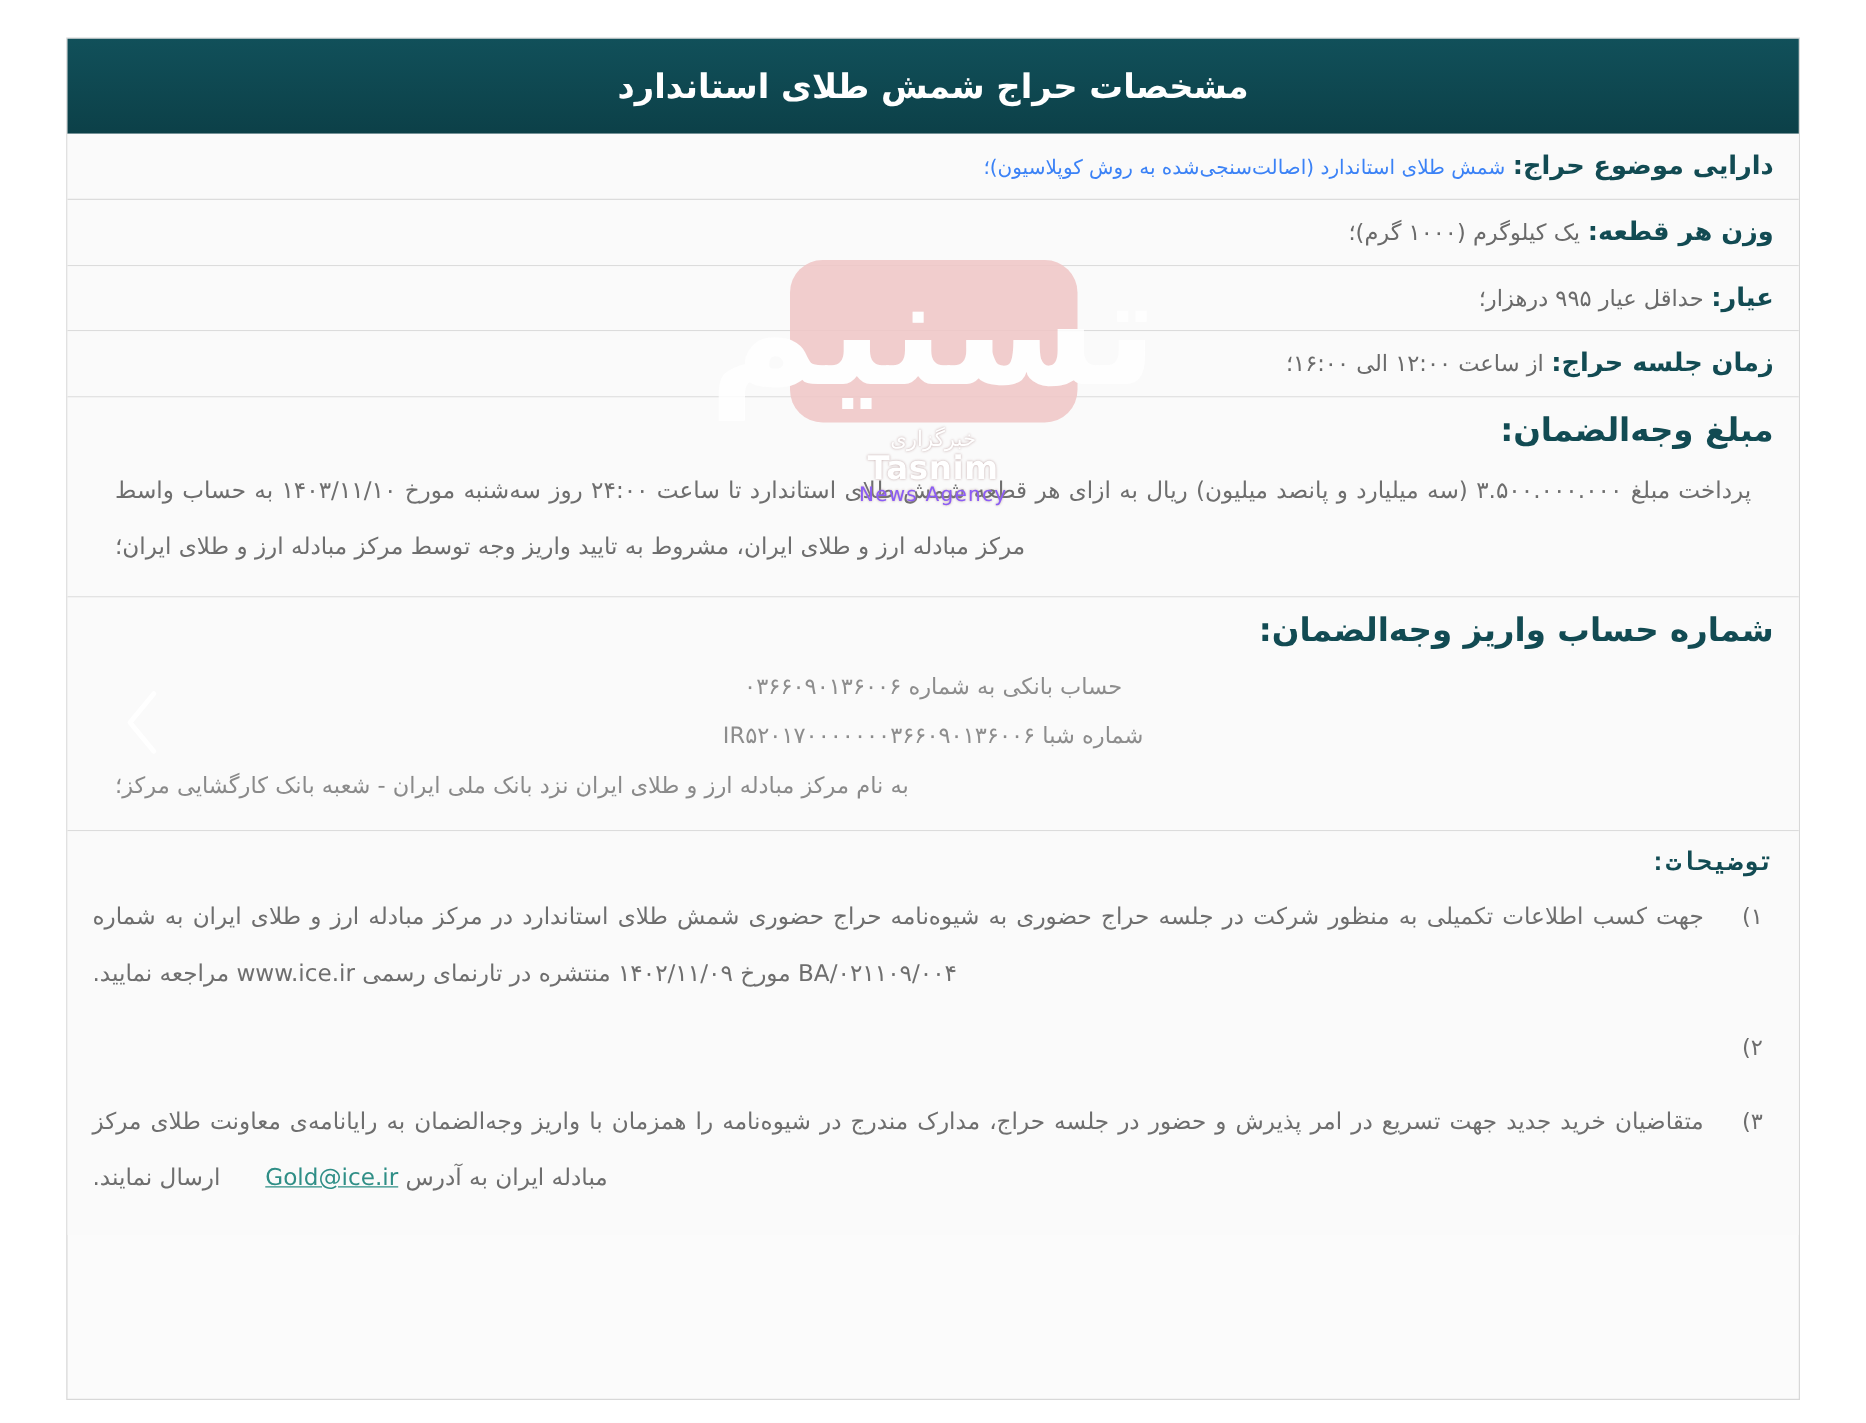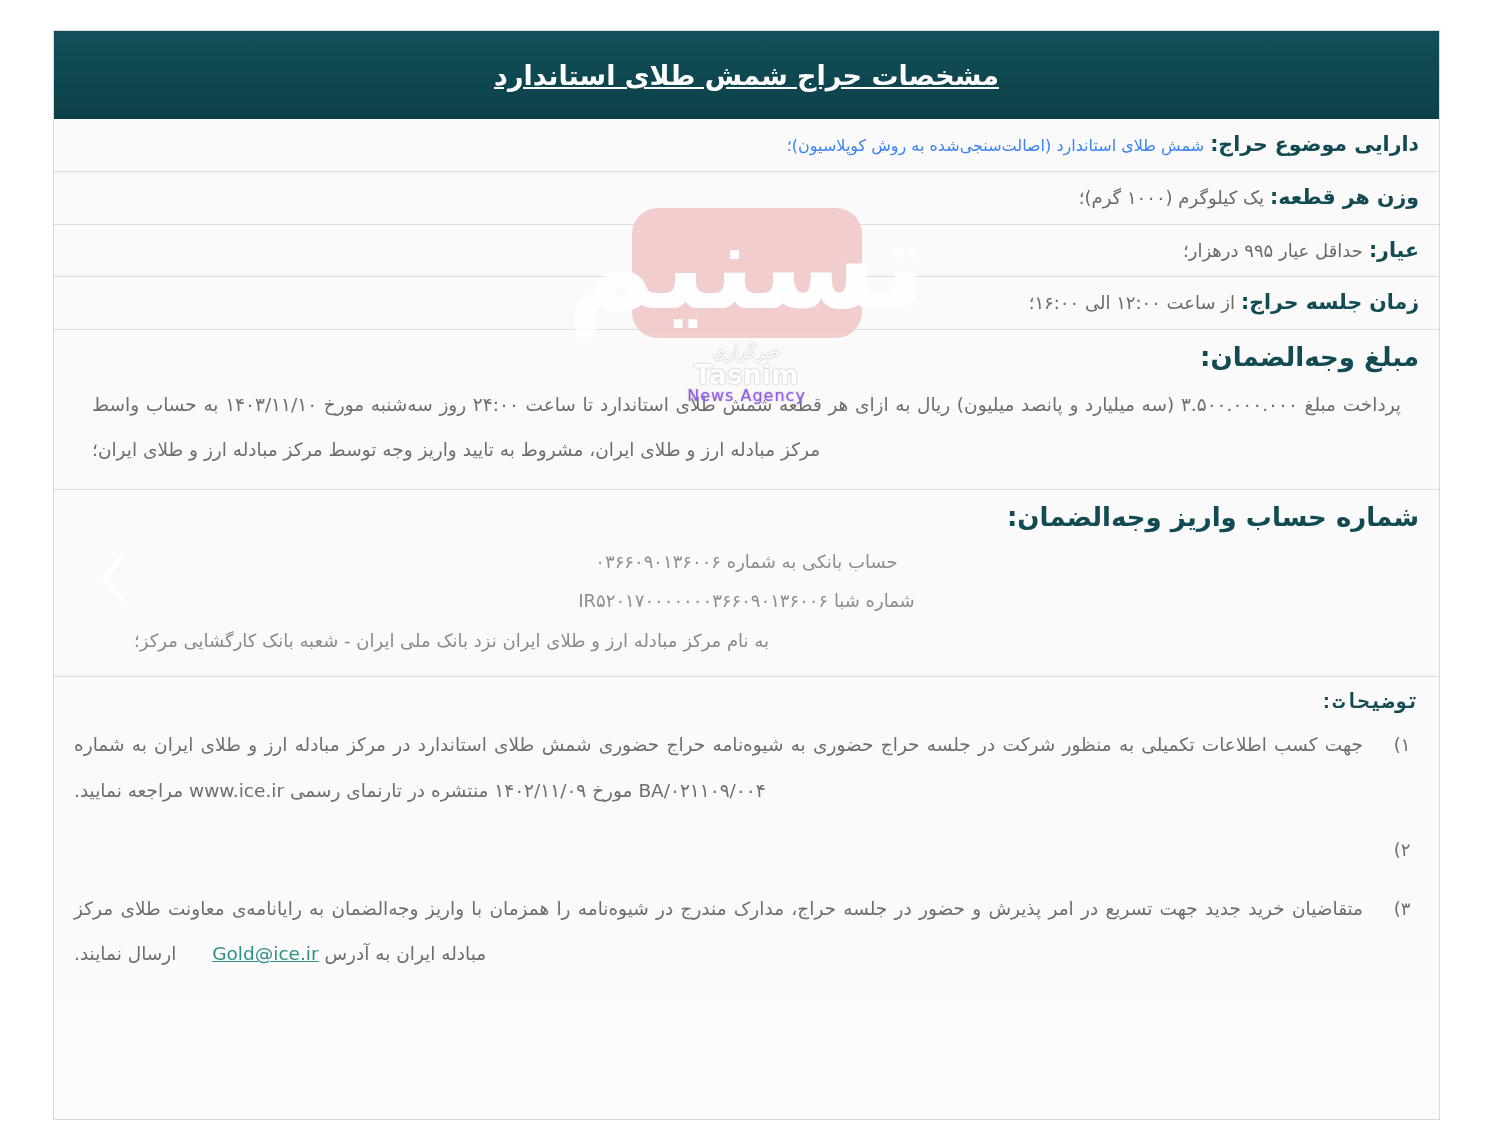--- a/index.html
+++ b/index.html
@@ -27,26 +27,25 @@
     background: #fbfbfb;
     border: 1px solid #d8d8d8;
     box-sizing: border-box;
   }
 
   
   .doc-header {
     background: #0f4a52;
     background: linear-gradient(180deg, #11505a 0%, #0c4048 100%);
     color: #ffffff;
-    height: 88px;
+    height: 76px;
     display: flex;
     align-items: center;
     justify-content: center;
     margin: 0 0 0 0;
-    text-decoration: underline;
   }
   .doc-header .title {
     font-size: 27px;
     font-weight: bold;
     letter-spacing: 0.3px;
     color: #ffffff;
     text-align: center;
     white-space: nowrap;
   }
 
@@ -109,21 +108,20 @@
     text-align: center;
     color: #8d8d8d;
     font-size: 18px;
     line-height: 2.2;
     margin: 0;
   }
   .acct-line.full {
     text-align: justify;
     text-align-last: left;
     color: #8a8a8a;
-    margin-left: 42px;
   }
 
   
   .notes-head {
     text-align: right;
     padding: 12px 20px 2px 20px;
     background: #fafafa;
     font-family: Liberation Mono, monospace;
   }
   .notes-list {

